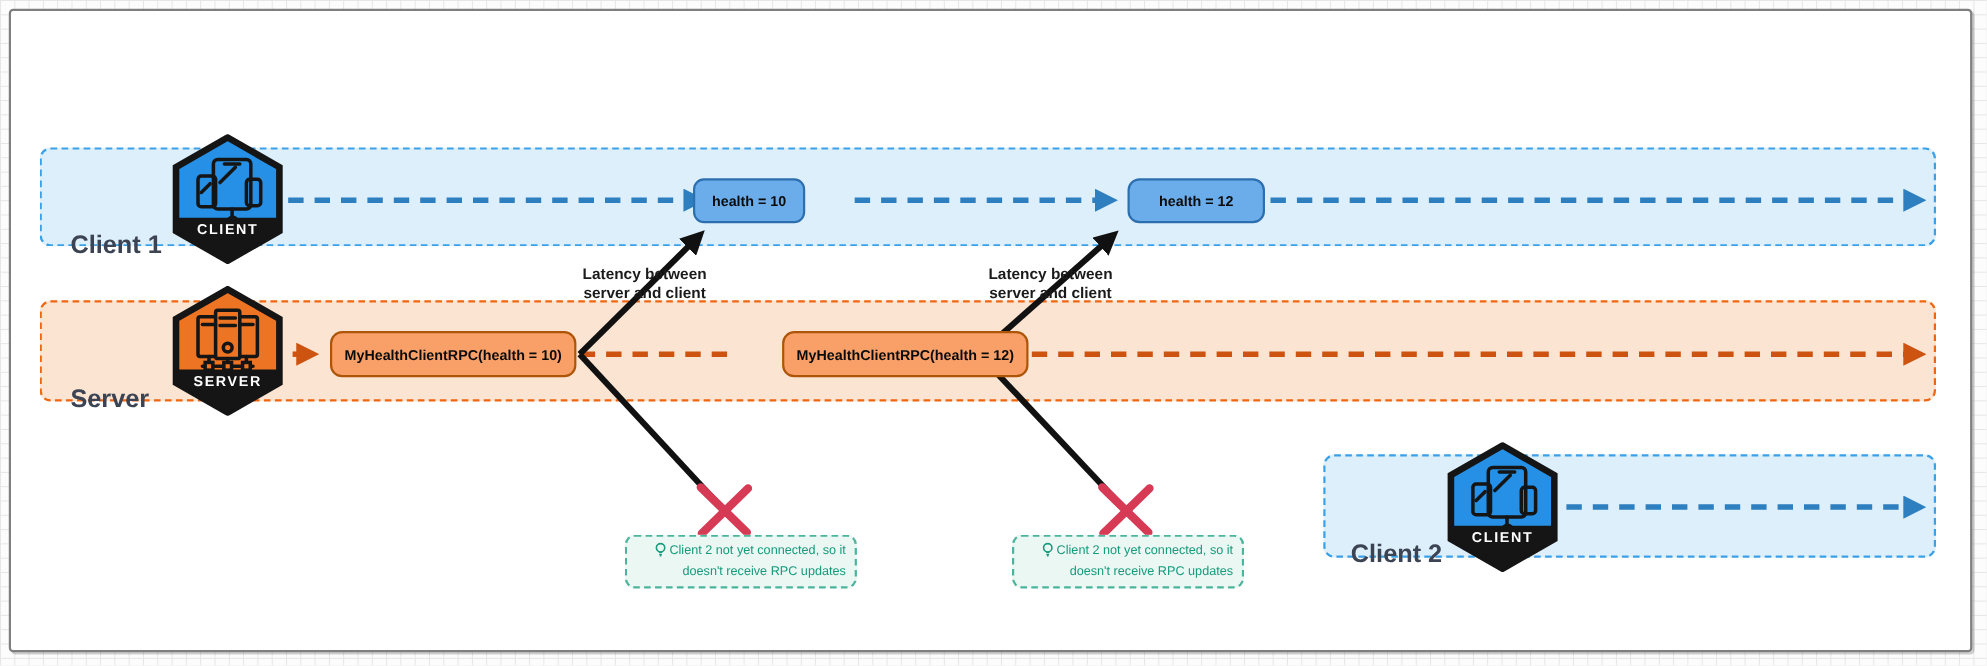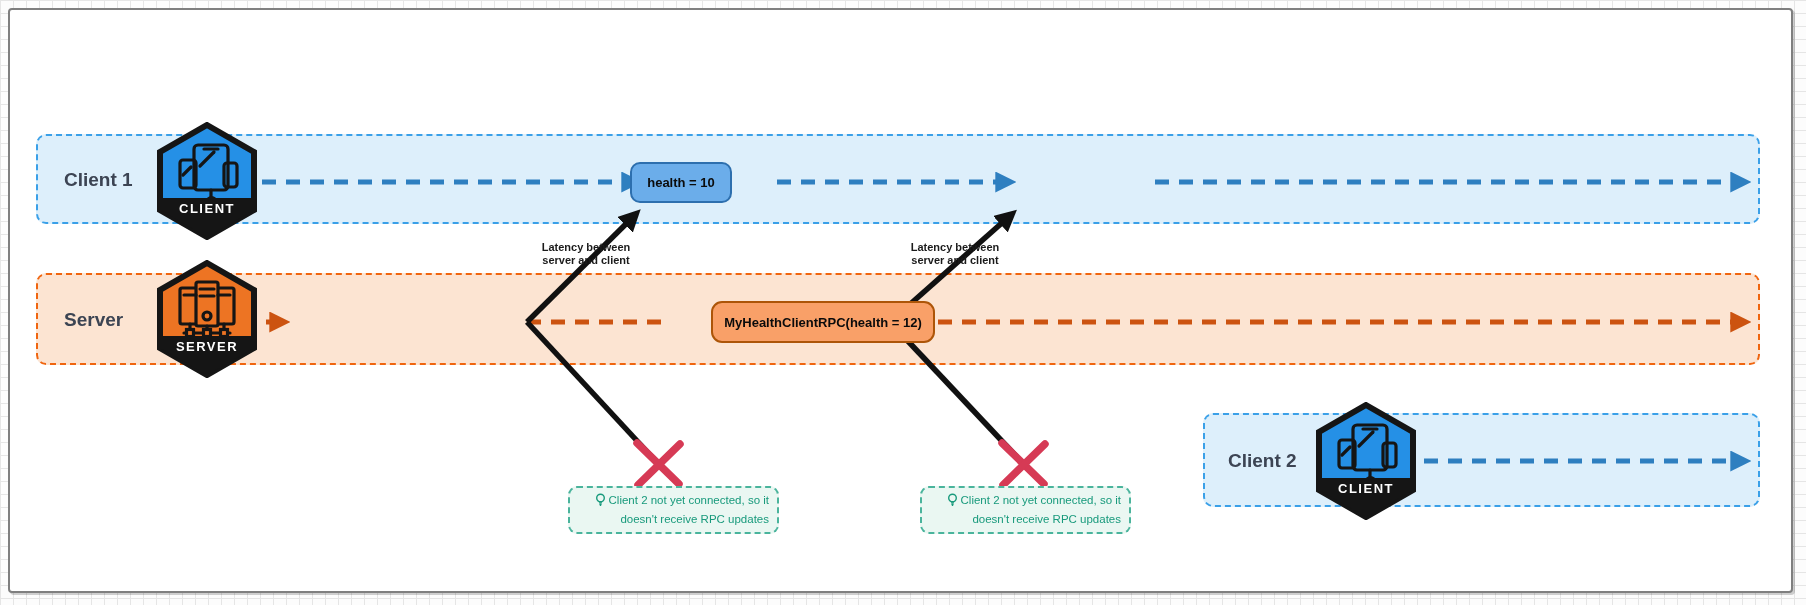--- a/index.html
+++ b/index.html
@@ -20,21 +20,21 @@
     position:absolute;left:40px;top:40px;
     font-size:35px;font-weight:800;color:#121212;letter-spacing:-0.5px;
   }
   .lane{position:absolute;border-radius:10px;box-sizing:border-box;}
   .lane.client{background:#ddeffb;border:2px dashed #3aa0e8;}
   .lane.server{background:#fce4d2;border:2px dashed #f0650f;}
   #lane-client1{left:36px;top:134px;width:1724px;height:90px;}
   #lane-server {left:36px;top:273px;width:1724px;height:92px;}
   #lane-client2{left:1203px;top:413px;width:557px;height:94px;}
   .lane-label{
-    position:absolute;font-size:19px;font-weight:700;color:#3c4453;
+    position:absolute;font-size:23px;font-weight:700;color:#3c4453;margin-top:40px;
   }
   #label-client1{left:64px;top:169px;}
   #label-server {left:64px;top:309px;}
   #label-client2{left:1228px;top:450px;}
 
   svg.overlay{position:absolute;left:0;top:0;pointer-events:none;}
 
   .hex{position:absolute;width:106px;height:118px;}
   #hex-client1{left:154px;top:122px;}
   #hex-server {left:154px;top:260px;}
@@ -47,21 +47,21 @@
   }
   .node.blue  {background:#6badea;border:2px solid #2d6fae;}
   .node.orange{background:#f9a068;border:2px solid #ad5508;}
   #node-health1{left:630px;top:162px;width:102px;height:41px;border-radius:10px;}
   #node-health2{left:1025px;top:162px;width:125px;height:41px;}
   #node-rpc1{left:300px;top:301px;width:224px;height:42px;}
   #node-rpc2{left:663px;top:301px;width:224px;height:42px;margin-left:48px;}
 
   .latency{
     position:absolute;transform:translateX(-50%);
-    font-size:11px;font-weight:700;color:#1b1b1b;line-height:1.2;
+    font-size:14px;font-weight:700;color:#1b1b1b;line-height:1.2;
     text-align:center;white-space:nowrap;
   }
   #latency1{left:586px;top:241px;}
   #latency2{left:955px;top:241px;}
   .latency span{display:block;}
 
   .note{
     position:absolute;width:211px;box-sizing:border-box;
     background:#eaf7f2;border:2px dashed #4ab49c;border-radius:9px;
     padding:5px 8px;color:#189a7c;font-size:11.5px;line-height:1.35;
@@ -188,20 +188,26 @@
         <circle cx="57.5" cy="80" r="4.5"></circle>
       </g>
       <path d="M6 76 L100 76 L100 88 L53 115 L6 88 Z" fill="#151515"></path>
       <text x="53" y="91" text-anchor="middle" font-size="13" font-weight="bold" fill="#ffffff" letter-spacing="1.5" font-family="Liberation Sans, sans-serif">CLIENT</text>
     </svg>
   </div>
 
   <div id="node-health1" class="node blue">
     <span>health = 10</span>
   </div>
+  <div id="node-health2" class="node blue">
+    <span>health = 12</span>
+  </div>
+  <div id="node-rpc1" class="node orange">
+    <span>MyHealthClientRPC(health = 10)</span>
+  </div>
   <div id="node-rpc2" class="node orange">
     <span>MyHealthClientRPC(health = 12)</span>
   </div>
 
   <div id="latency1" class="latency">
     <span>Latency between</span>
     <span>server and client</span>
   </div>
   <div id="latency2" class="latency">
     <span>Latency between</span>

